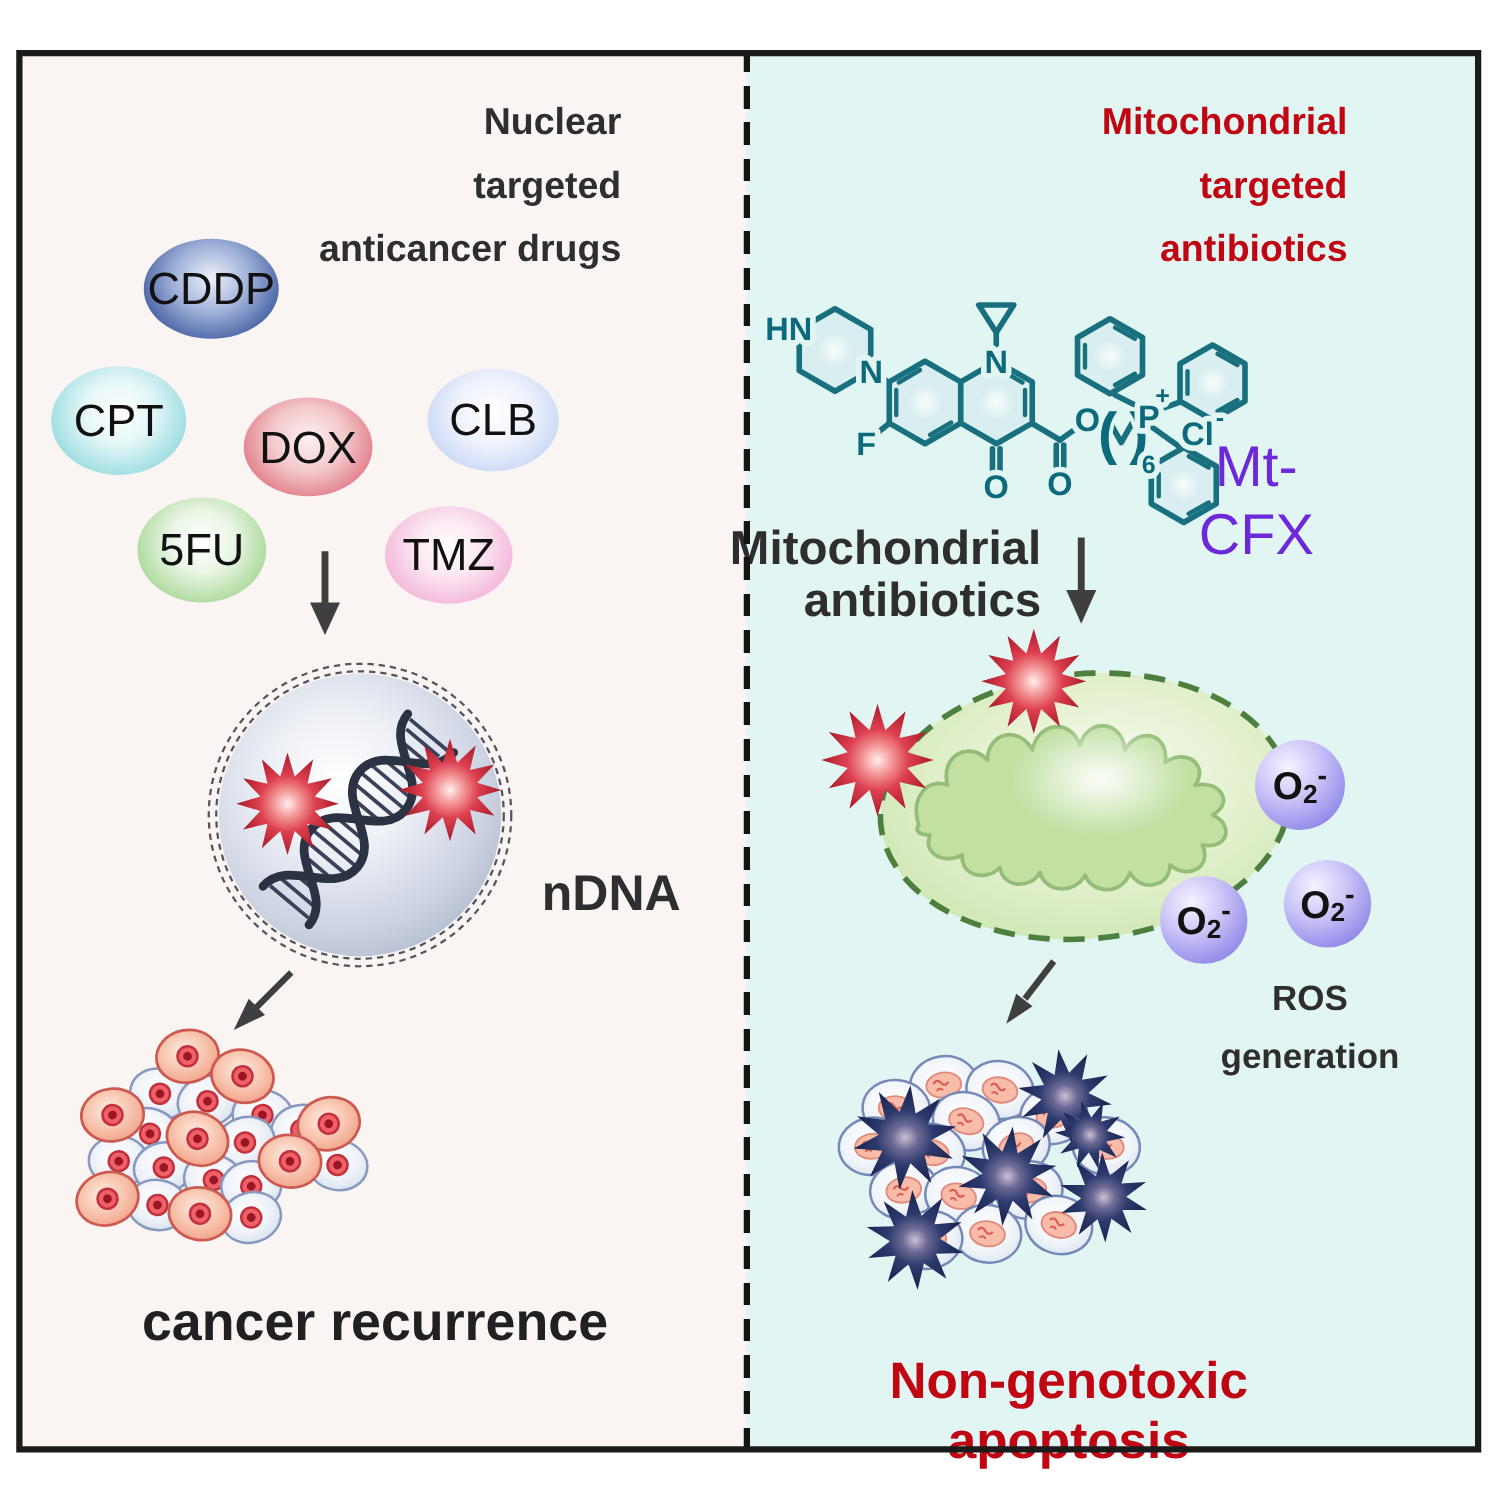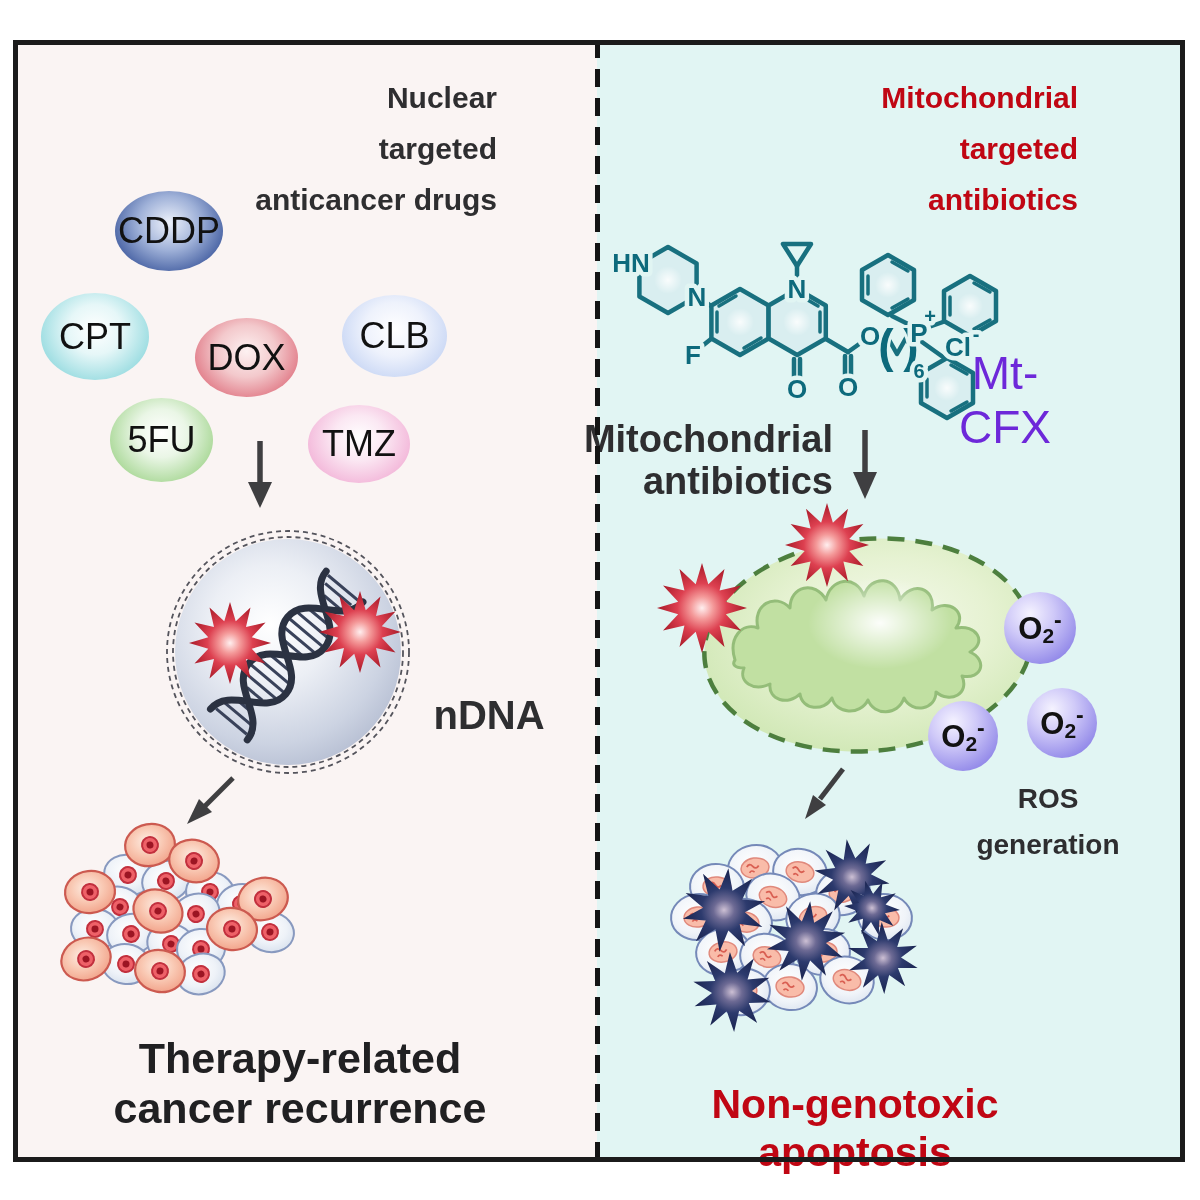--- a/index.html
+++ b/index.html
@@ -213,21 +213,20 @@
     <use href="#scell" transform="translate(134,49) rotate(14)"></use>
     <use href="#scell" transform="translate(30,80) rotate(-6)"></use>
     <use href="#scell" transform="translate(98,99) rotate(22)"></use>
     <use href="#scell" transform="translate(203,87) rotate(-15)"></use>
     <use href="#scell" transform="translate(172,117) rotate(8)"></use>
     <use href="#scell" transform="translate(26,147) rotate(-18)"></use>
     <use href="#scell" transform="translate(100,159) rotate(10)"></use>
   </svg>
 
   <div class="abs caption" style="left:90px;top:1033px;width:420px;text-align:center;font-size:43px;line-height:50px;color:#202022;">
-    <div>Therapy-related</div>
     <div>cancer recurrence</div>
   </div>
 
   <div class="abs title title-red" style="top:72px;right:122px;width:460px;">
     <div>Mitochondrial</div>
     <div>targeted</div>
     <div>antibiotics</div>
   </div>
 
   <svg class="abs" style="left:605px;top:228px;" width="460" height="205" viewBox="0 0 460 205">

